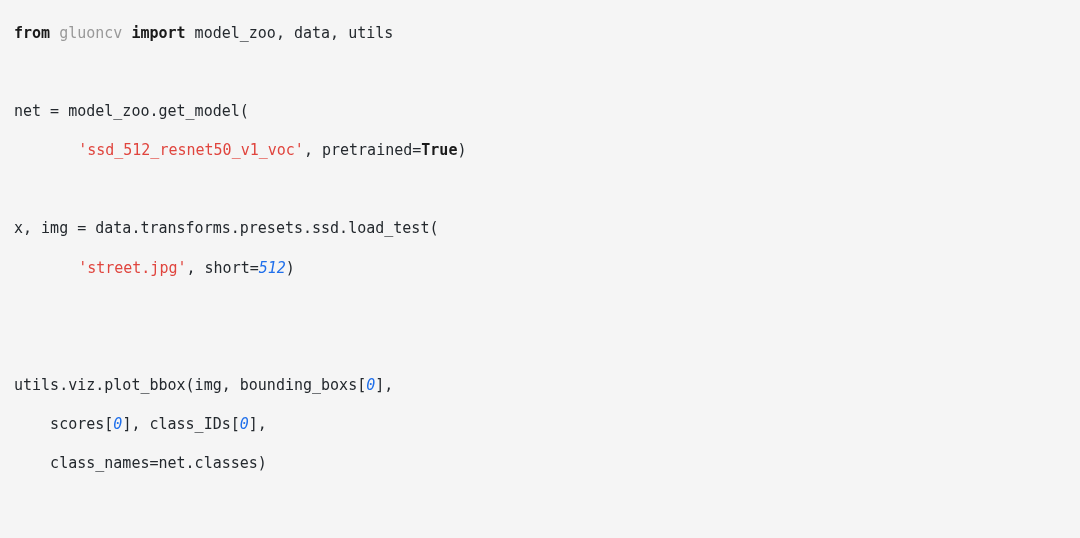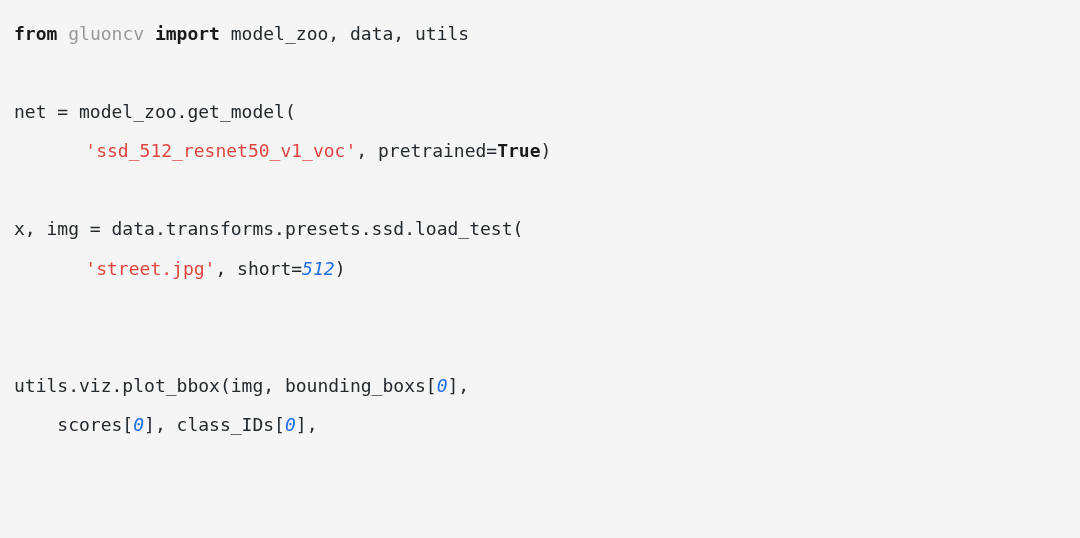--- a/index.html
+++ b/index.html
@@ -18,21 +18,21 @@
     position: relative;
     width: 1080px;
     height: 538px;
     box-sizing: border-box;
     padding: 14px 0 0 14px;
     background: #f5f5f5;
   }
   .code-line {
     height: 39.1px;
     line-height: 39.1px;
-    font-size: 18px;
+    font-size: 15px;
     letter-spacing: 0px;
     white-space: pre;
     color: #24292e;
   }
   .code-line.blank {
     height: 39.1px;
   }
   
   .tok-kw   { color: #1a1a1a; font-weight: bold; }
   .tok-mod  { color: #999999; }
@@ -48,13 +48,14 @@
     <div class="code-line blank">&nbsp;</div>
     <div class="code-line"><span class="tok-plain">net = model_zoo.get_model(</span></div>
     <div class="code-line"><span class="tok-plain">    </span><span class="tok-str">'ssd_512_resnet50_v1_voc'</span><span class="tok-plain">, pretrained=</span><span class="tok-kw">True</span><span class="tok-plain">)</span></div>
     <div class="code-line blank">&nbsp;</div>
     <div class="code-line"><span class="tok-plain">x, img = data.transforms.presets.ssd.load_test(</span></div>
     <div class="code-line"><span class="tok-plain">    </span><span class="tok-str">'street.jpg'</span><span class="tok-plain">, short=</span><span class="tok-num">512</span><span class="tok-plain">)</span></div>
     <div class="code-line blank">&nbsp;</div>
     <div class="code-line blank">&nbsp;</div>
     <div class="code-line"><span class="tok-plain">utils.viz.plot_bbox(img, bounding_boxs[</span><span class="tok-num">0</span><span class="tok-plain">],</span></div>
     <div class="code-line"><span class="tok-plain">    scores[</span><span class="tok-num">0</span><span class="tok-plain">], class_IDs[</span><span class="tok-num">0</span><span class="tok-plain">],</span></div>
+    <div class="code-line"><span class="tok-plain">    class_names=net.classes)</span></div>
   </div>
 
 </body></html>

